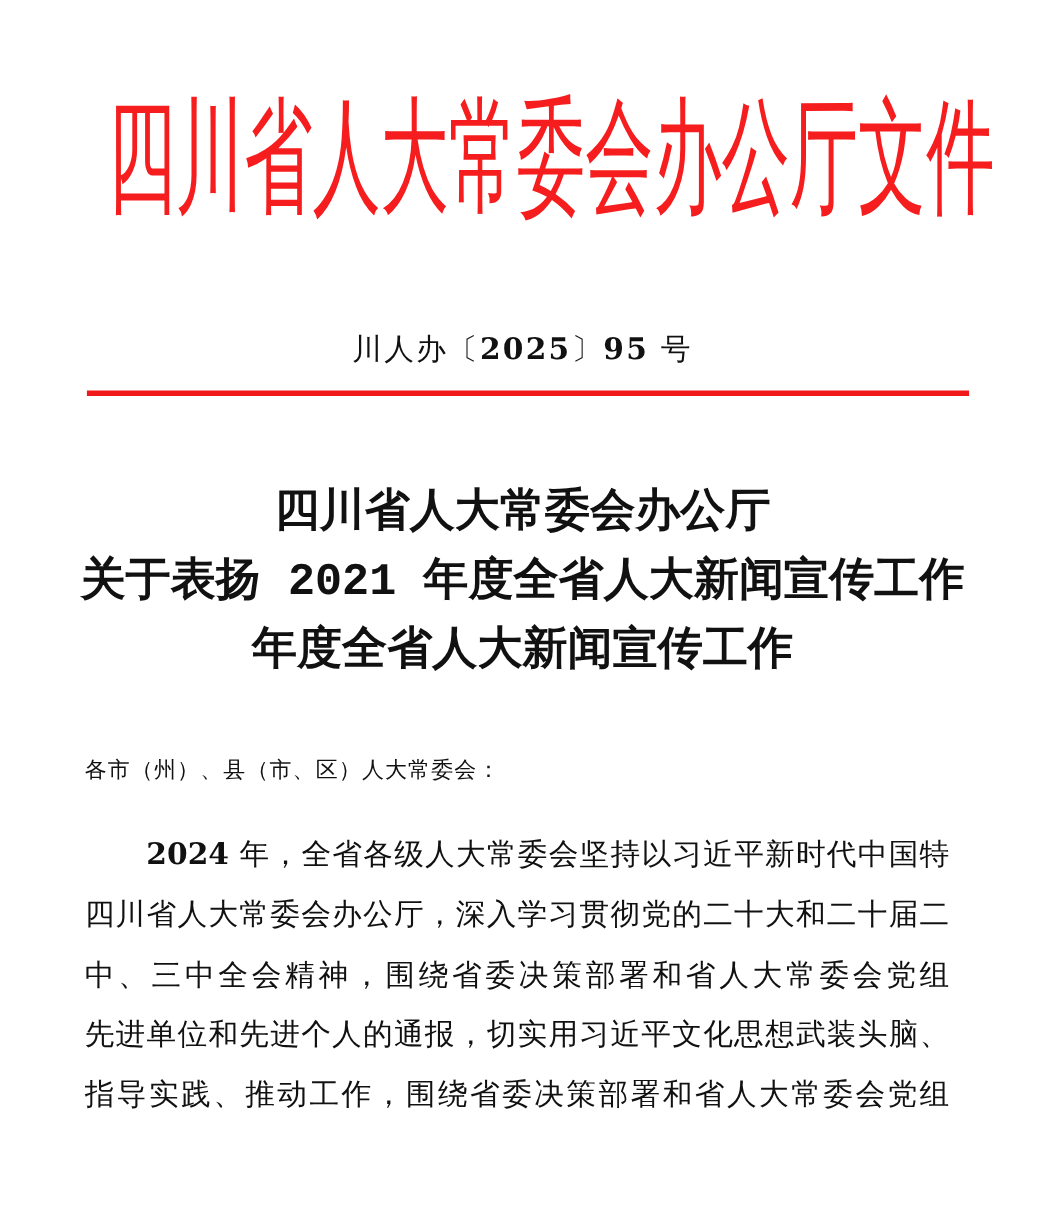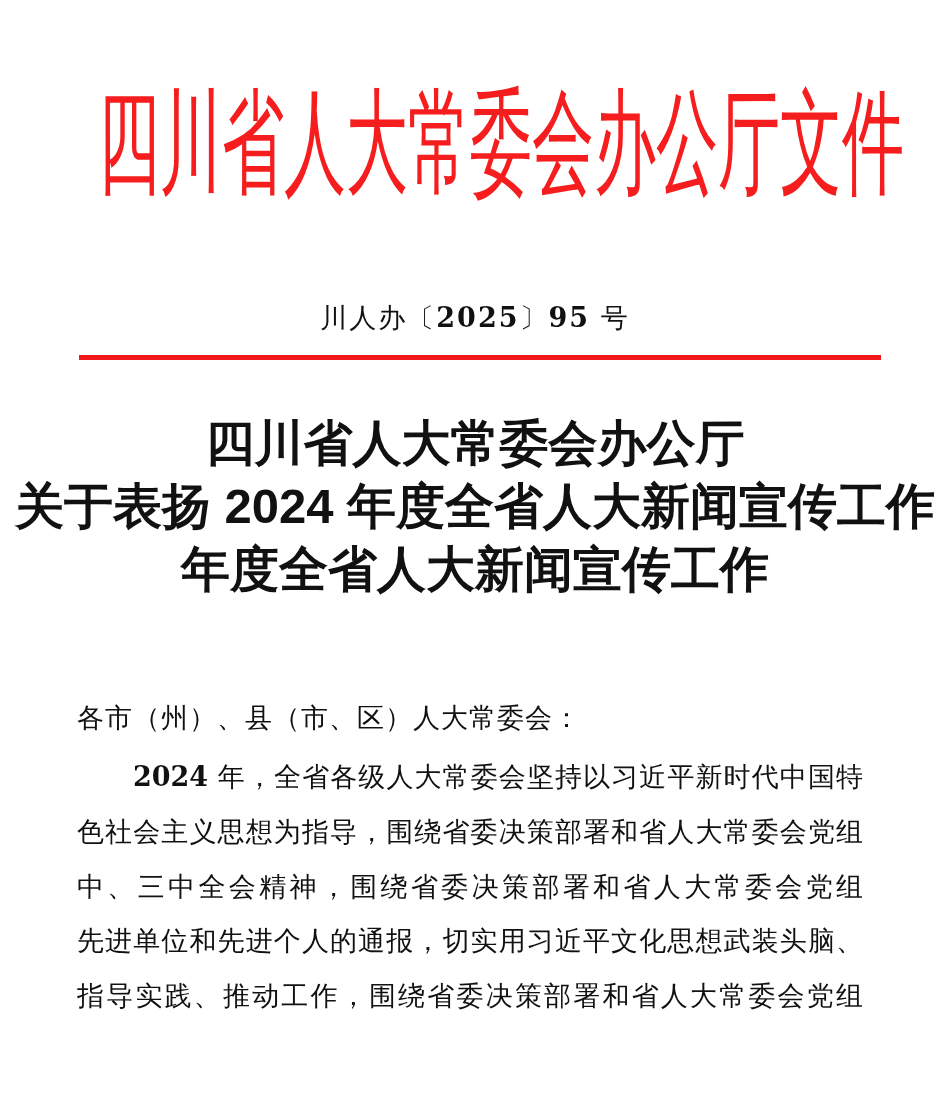--- a/index.html
+++ b/index.html
@@ -67,38 +67,38 @@
       top: 355px;
       width: 802px;
       height: 5px;
       background: #f01818;
     }
     
     .title {
       position: absolute;
       left: 0;
       width: 950px;
-      top: 412px;
+      top: 436px;
       text-align: center;
-      font-family: Liberation Sans, sans-serif;
+      font-family: Liberation Mono, monospace;
       font-weight: bold;
-      font-size: 49px;
+      font-size: 41px;
       line-height: 63px;
       color: #111111;
     }
     .title .tline {
       display: block;
       white-space: nowrap;
     }
     
     .salutation {
       position: absolute;
       left: 77px;
-      top: 698px;
-      font-size: 27px;
+      top: 679px;
+      font-size: 20px;
       line-height: 40px;
       white-space: nowrap;
       letter-spacing: 1px;
     }
     
     .body-para {
       position: absolute;
       left: 77px;
       top: 750px;
       width: 786px;
@@ -143,27 +143,27 @@
 
   <div class="docnum">
     <span>川人办</span><span>〔</span><span class="num">2025</span><span>〕</span><span class="num">95</span>
     <span>号</span>
   </div>
 
   <div class="red-rule"></div>
 
   <div class="title">
     <span class="tline">四川省人大常委会办公厅</span>
-    <span class="tline">关于表扬 2024 年度全省人大新闻宣传工作</span>
+    <span class="tline">关于表扬 2021 年度全省人大新闻宣传工作</span>
     <span class="tline">年度全省人大新闻宣传工作</span>
   </div>
 
   <div class="salutation">各市（州）、县（市、区）人大常委会：</div>
 
   <div class="body-para">
     <span class="bline first"><span class="year">2024</span><span> 年，全省各级人大常委会坚持以习近平新时代中国特</span></span>
-    <span class="bline">色社会主义思想为指导，围绕省委决策部署和省人大常委会党组</span>
+    <span class="bline">四川省人大常委会办公厅，深入学习贯彻党的二十大和二十届二</span>
     <span class="bline">中、三中全会精神，围绕省委决策部署和省人大常委会党组</span>
     <span class="bline">先进单位和先进个人的通报，切实用习近平文化思想武装头脑、</span>
     <span class="bline">指导实践、推动工作，围绕省委决策部署和省人大常委会党组</span>
   </div>
 
 </div>
 
 </body></html>

